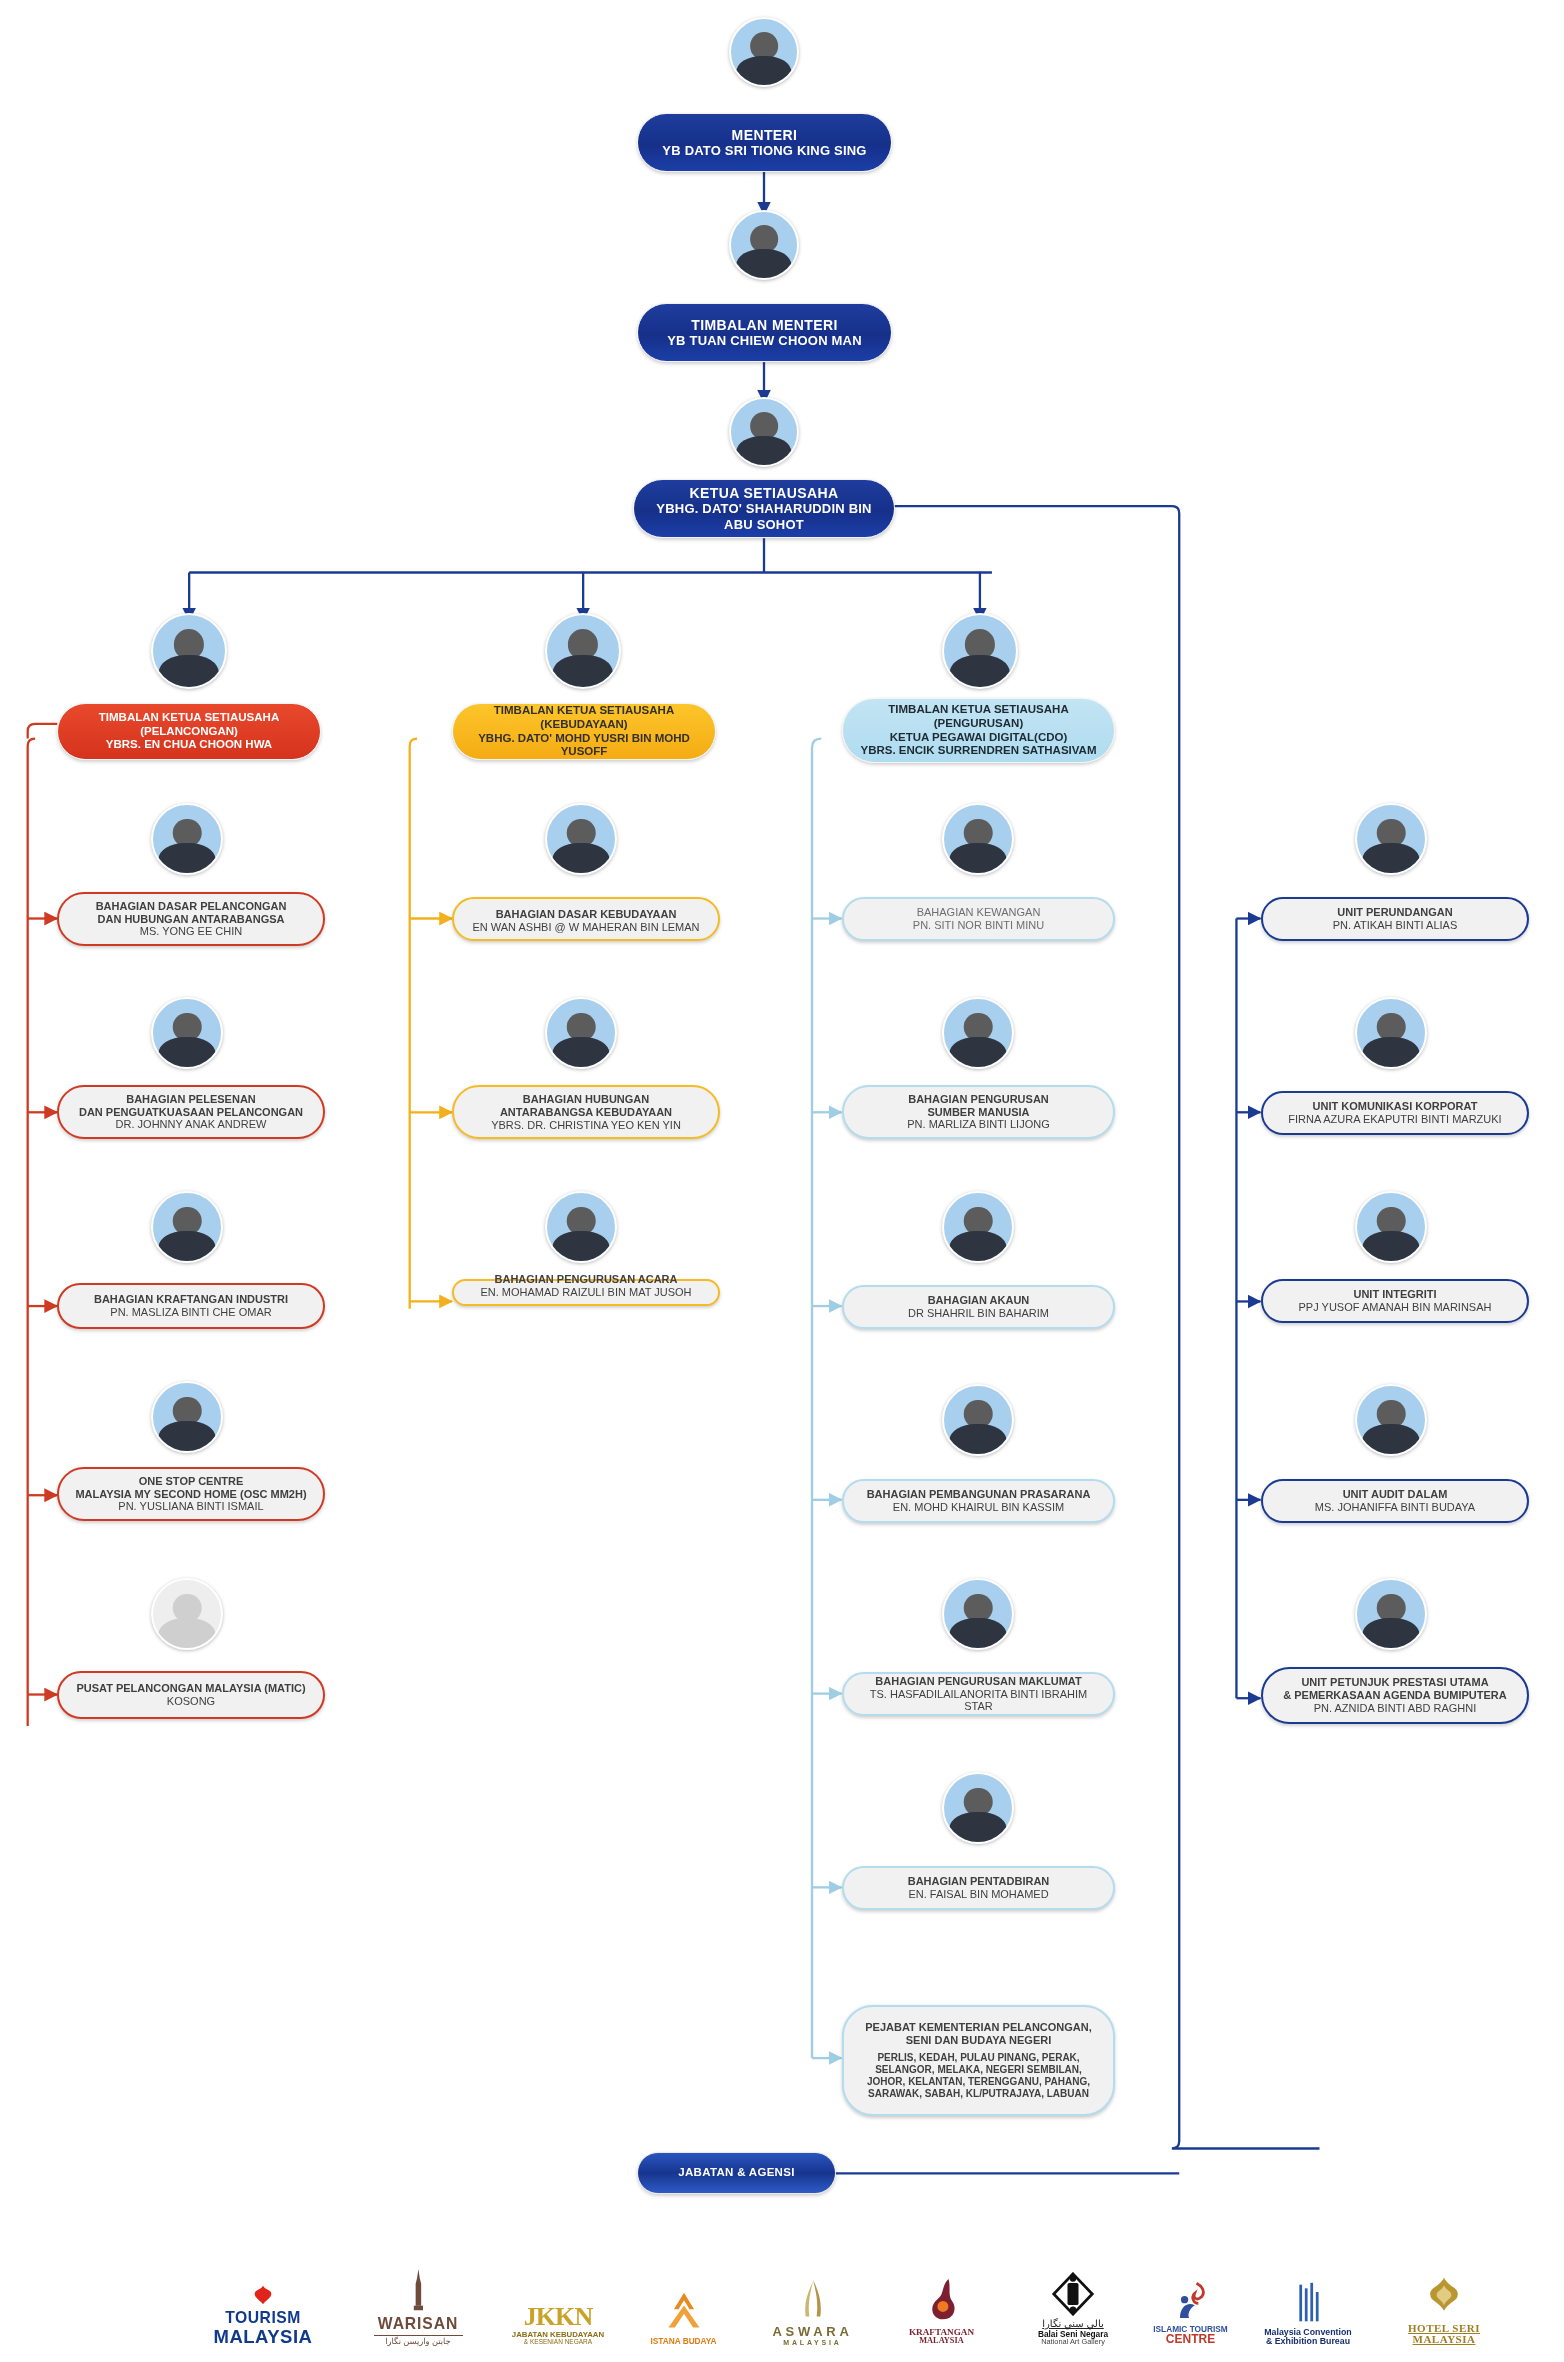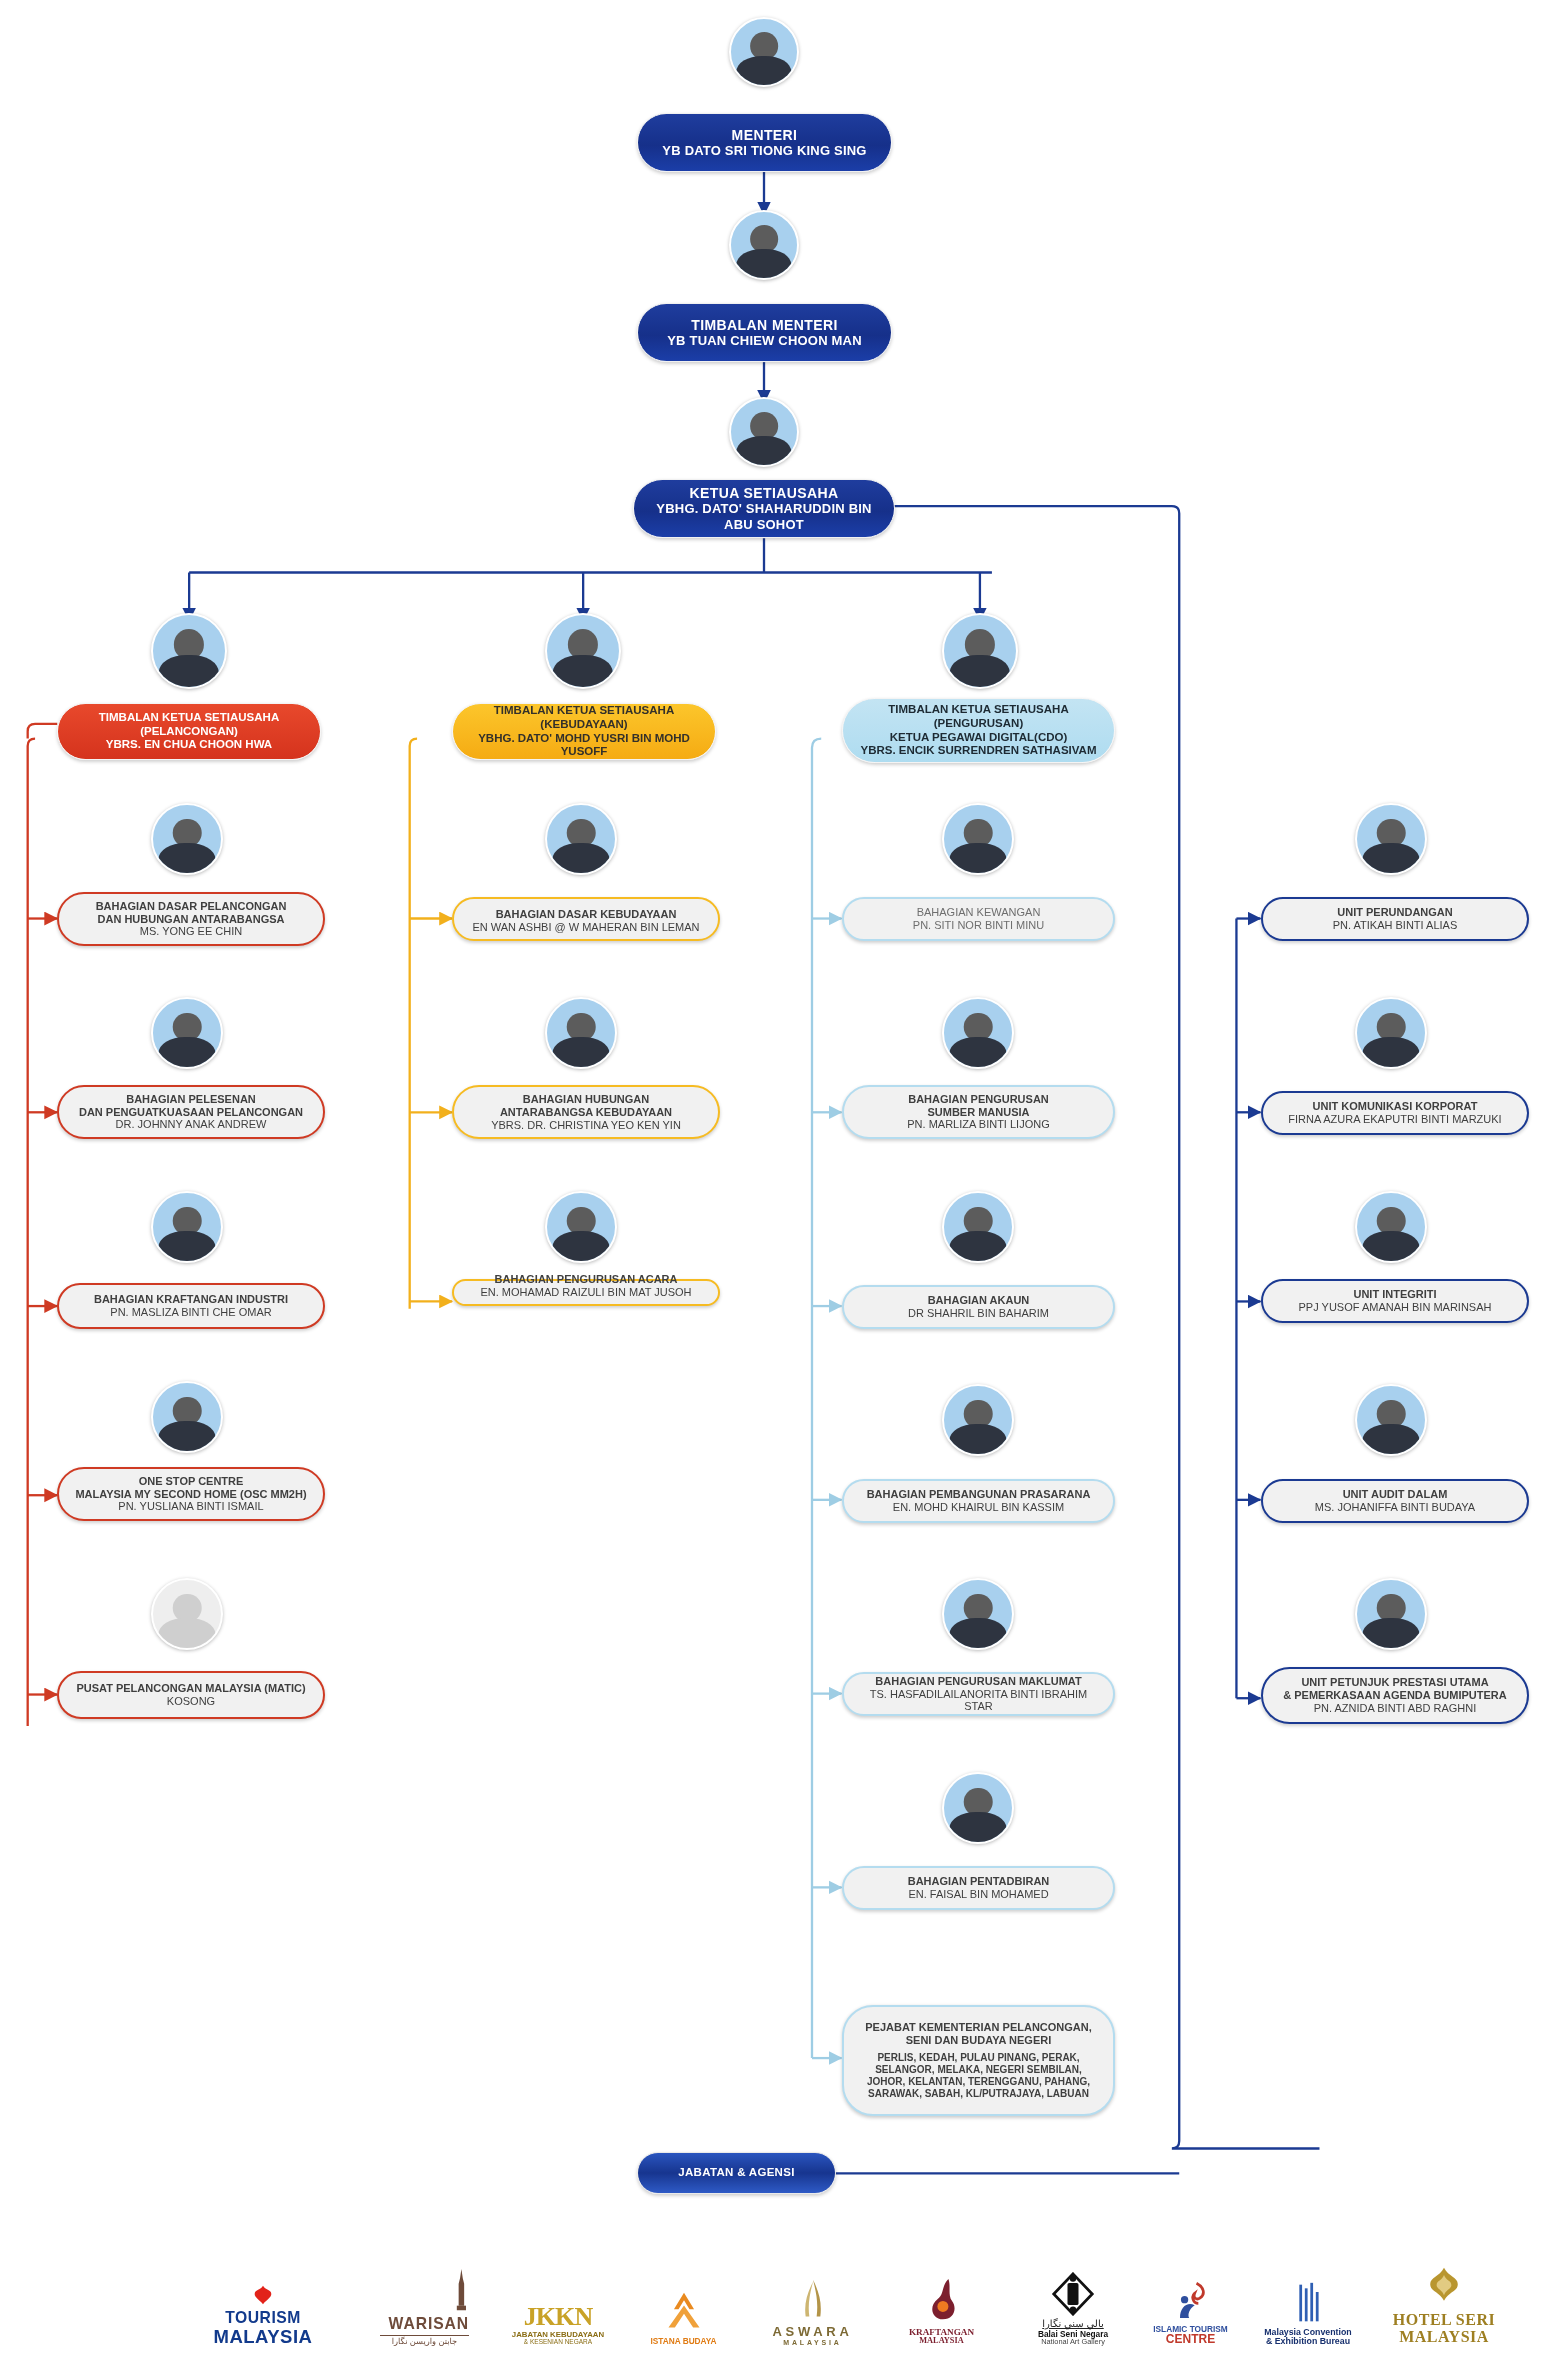--- a/index.html
+++ b/index.html
@@ -484,21 +484,21 @@
 <div id="logos">
 
   <div class="logo" style="left:194px; width:138px; height:102px;">
     <svg class="mark" width="24" height="24" viewBox="0 0 26 26">
       <path d="M13 3 C16 8 22 7 22 12 C22 16 17 18 13 23 C9 18 4 16 4 12 C4 7 10 8 13 3Z" fill="#e2231a"></path>
     </svg>
     <div class="l1" style="font-size:15.7px; color:#123a8c; letter-spacing:0.5px;">TOURISM</div>
     <div class="l2" style="font-size:18.5px; color:#123a8c; letter-spacing:0.5px;">MALAYSIA</div>
   </div>
 
-  <div class="logo" style="left:349px; width:120px; height:102px;align-items:flex-end;">
+  <div class="logo" style="left:358px; width:120px; height:102px;">
     <svg class="mark" width="14.8" height="44" viewBox="0 0 16 48">
       <path d="M8 0 L9.5 10 L11 16 L11 40 L5 40 L5 16 L6.5 10 Z" fill="#6e4b3a"></path>
       <rect x="3" y="40" width="10" height="5" fill="#6e4b3a"></rect>
     </svg>
     <div class="l1" style="font-size:15.7px; color:#6e4b3a; letter-spacing:0.9px;">WARISAN</div>
     <div style="border-top:1.8px solid #6e4b3a; width:89px; margin-top:1.8px; font-size:8.3px; color:#6e4b3a; padding-top:1.8px;">جابتن واريسن نگارا</div>
   </div>
 
   <div class="logo" style="left:489px; width:138px; height:102px;">
     <div class="l1" style="font-size:26px; color:#c9a227; letter-spacing:-0.9px; font-family:'Liberation Serif', serif;">JKKN</div>
@@ -565,17 +565,17 @@
     </svg>
     <div class="l1" style="font-size:8.8px; color:#17306e;">Malaysia Convention</div>
     <div class="l2" style="font-size:8.8px; color:#17306e;">&amp; Exhibition Bureau</div>
   </div>
 
   <div class="logo" style="left:1375px; width:138px; height:102px;">
     <svg class="mark" width="46" height="46" viewBox="0 0 50 50">
       <path d="M25 4 C30 14 40 14 40 22 C40 30 30 30 25 40 C20 30 10 30 10 22 C10 14 20 14 25 4Z" fill="#b9962f"></path>
       <path d="M25 12 C27 18 33 18 33 23 C33 27 27 28 25 34 C23 28 17 27 17 23 C17 18 23 18 25 12Z" fill="#e2cb82"></path>
     </svg>
-    <div class="l1" style="font-size:16px; color:#9e7f22; font-family:'Liberation Serif', serif; letter-spacing:0.5px;">HOTEL SERI MALAYSIA</div>
+    <div class="l1" style="font-size:11px; color:#9e7f22; font-family:'Liberation Serif', serif; letter-spacing:0.5px;text-decoration:underline;">HOTEL SERI MALAYSIA</div>
   </div>
 
 </div>
 
 
 </body></html>

